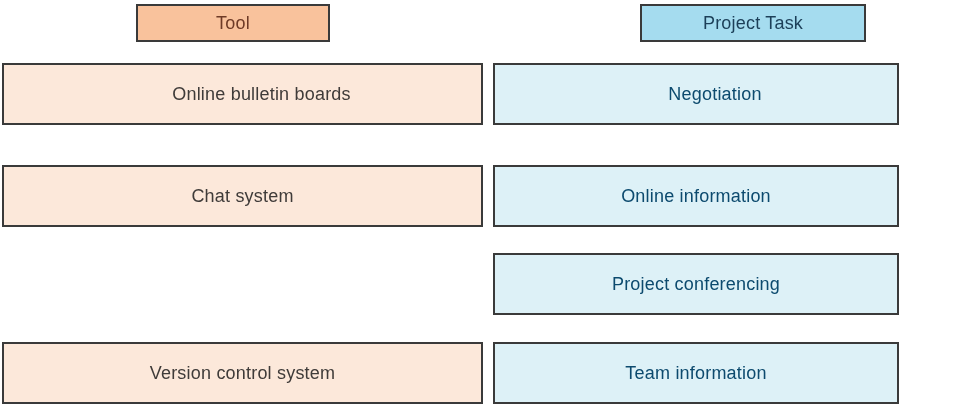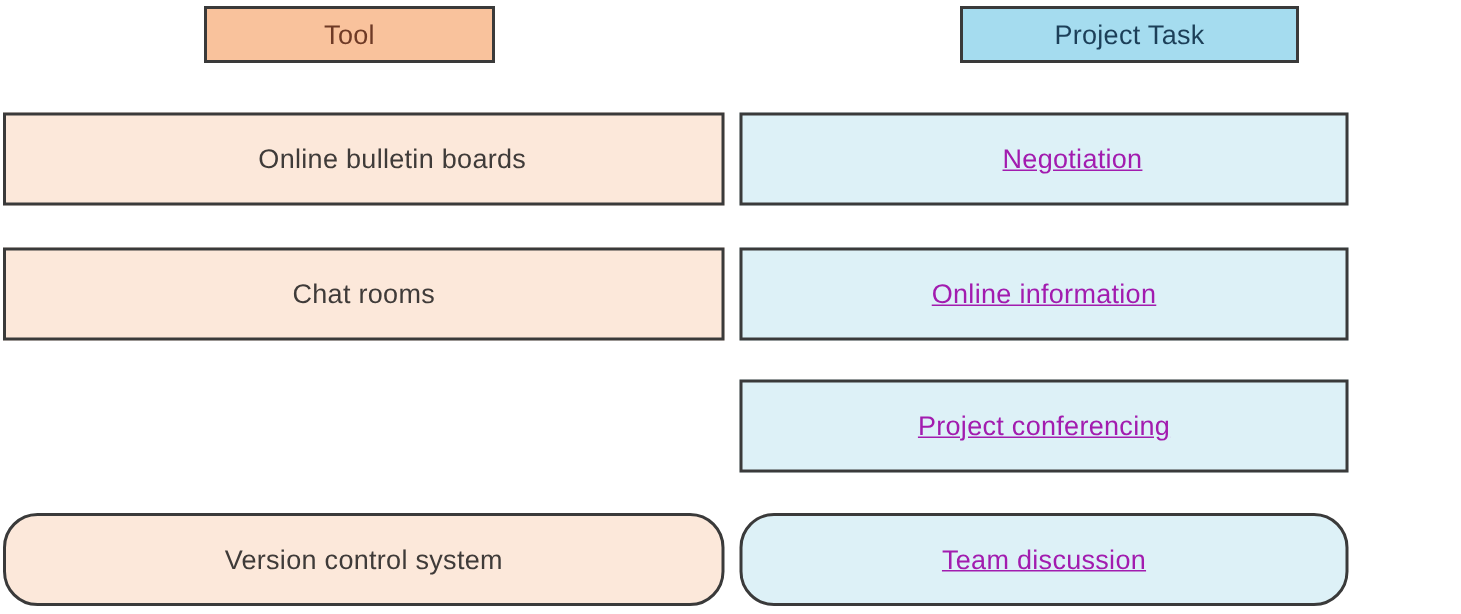--- a/index.html
+++ b/index.html
@@ -42,41 +42,40 @@
     height: 62px;
   }
   .tile-tool {
     left: 2px; width: 481px;
     background: #fce8da;
     color: #3f3b39;
   }
   .tile-task {
     left: 493px; width: 406px;
     background: #ddf1f7;
-    color: #a21caf;
-    text-decoration: underline;
+    color: #0c4a6e;
   }
-  .row-0 { top: 75px; padding-left: 38px; }
+  .row-0 { top: 63px; padding-left: 38px; }
   .row-1 { top: 165px; }
   .row-2 { top: 253px; }
-  .row-3 { top: 342px; border-radius: 23px; }
+  .row-3 { top: 342px; }
 </style>
 </head>
 <body>
 
 <div class="canvas">
 
   <div class="box hdr-tool">Tool</div>
 
   <div class="box hdr-task">Project Task</div>
 
   <div class="box tile tile-tool row-0">Online bulletin boards</div>
   <div class="box tile tile-task row-0">Negotiation</div>
 
-  <div class="box tile tile-tool row-1">Chat rooms</div>
+  <div class="box tile tile-tool row-1">Chat system</div>
   <div class="box tile tile-task row-1">Online information</div>
 
   <div class="box tile tile-task row-2">Project conferencing</div>
 
   <div class="box tile tile-tool row-3">Version control system</div>
-  <div class="box tile tile-task row-3">Team discussion</div>
+  <div class="box tile tile-task row-3">Team information</div>
 
 </div>
 
 </body></html>

